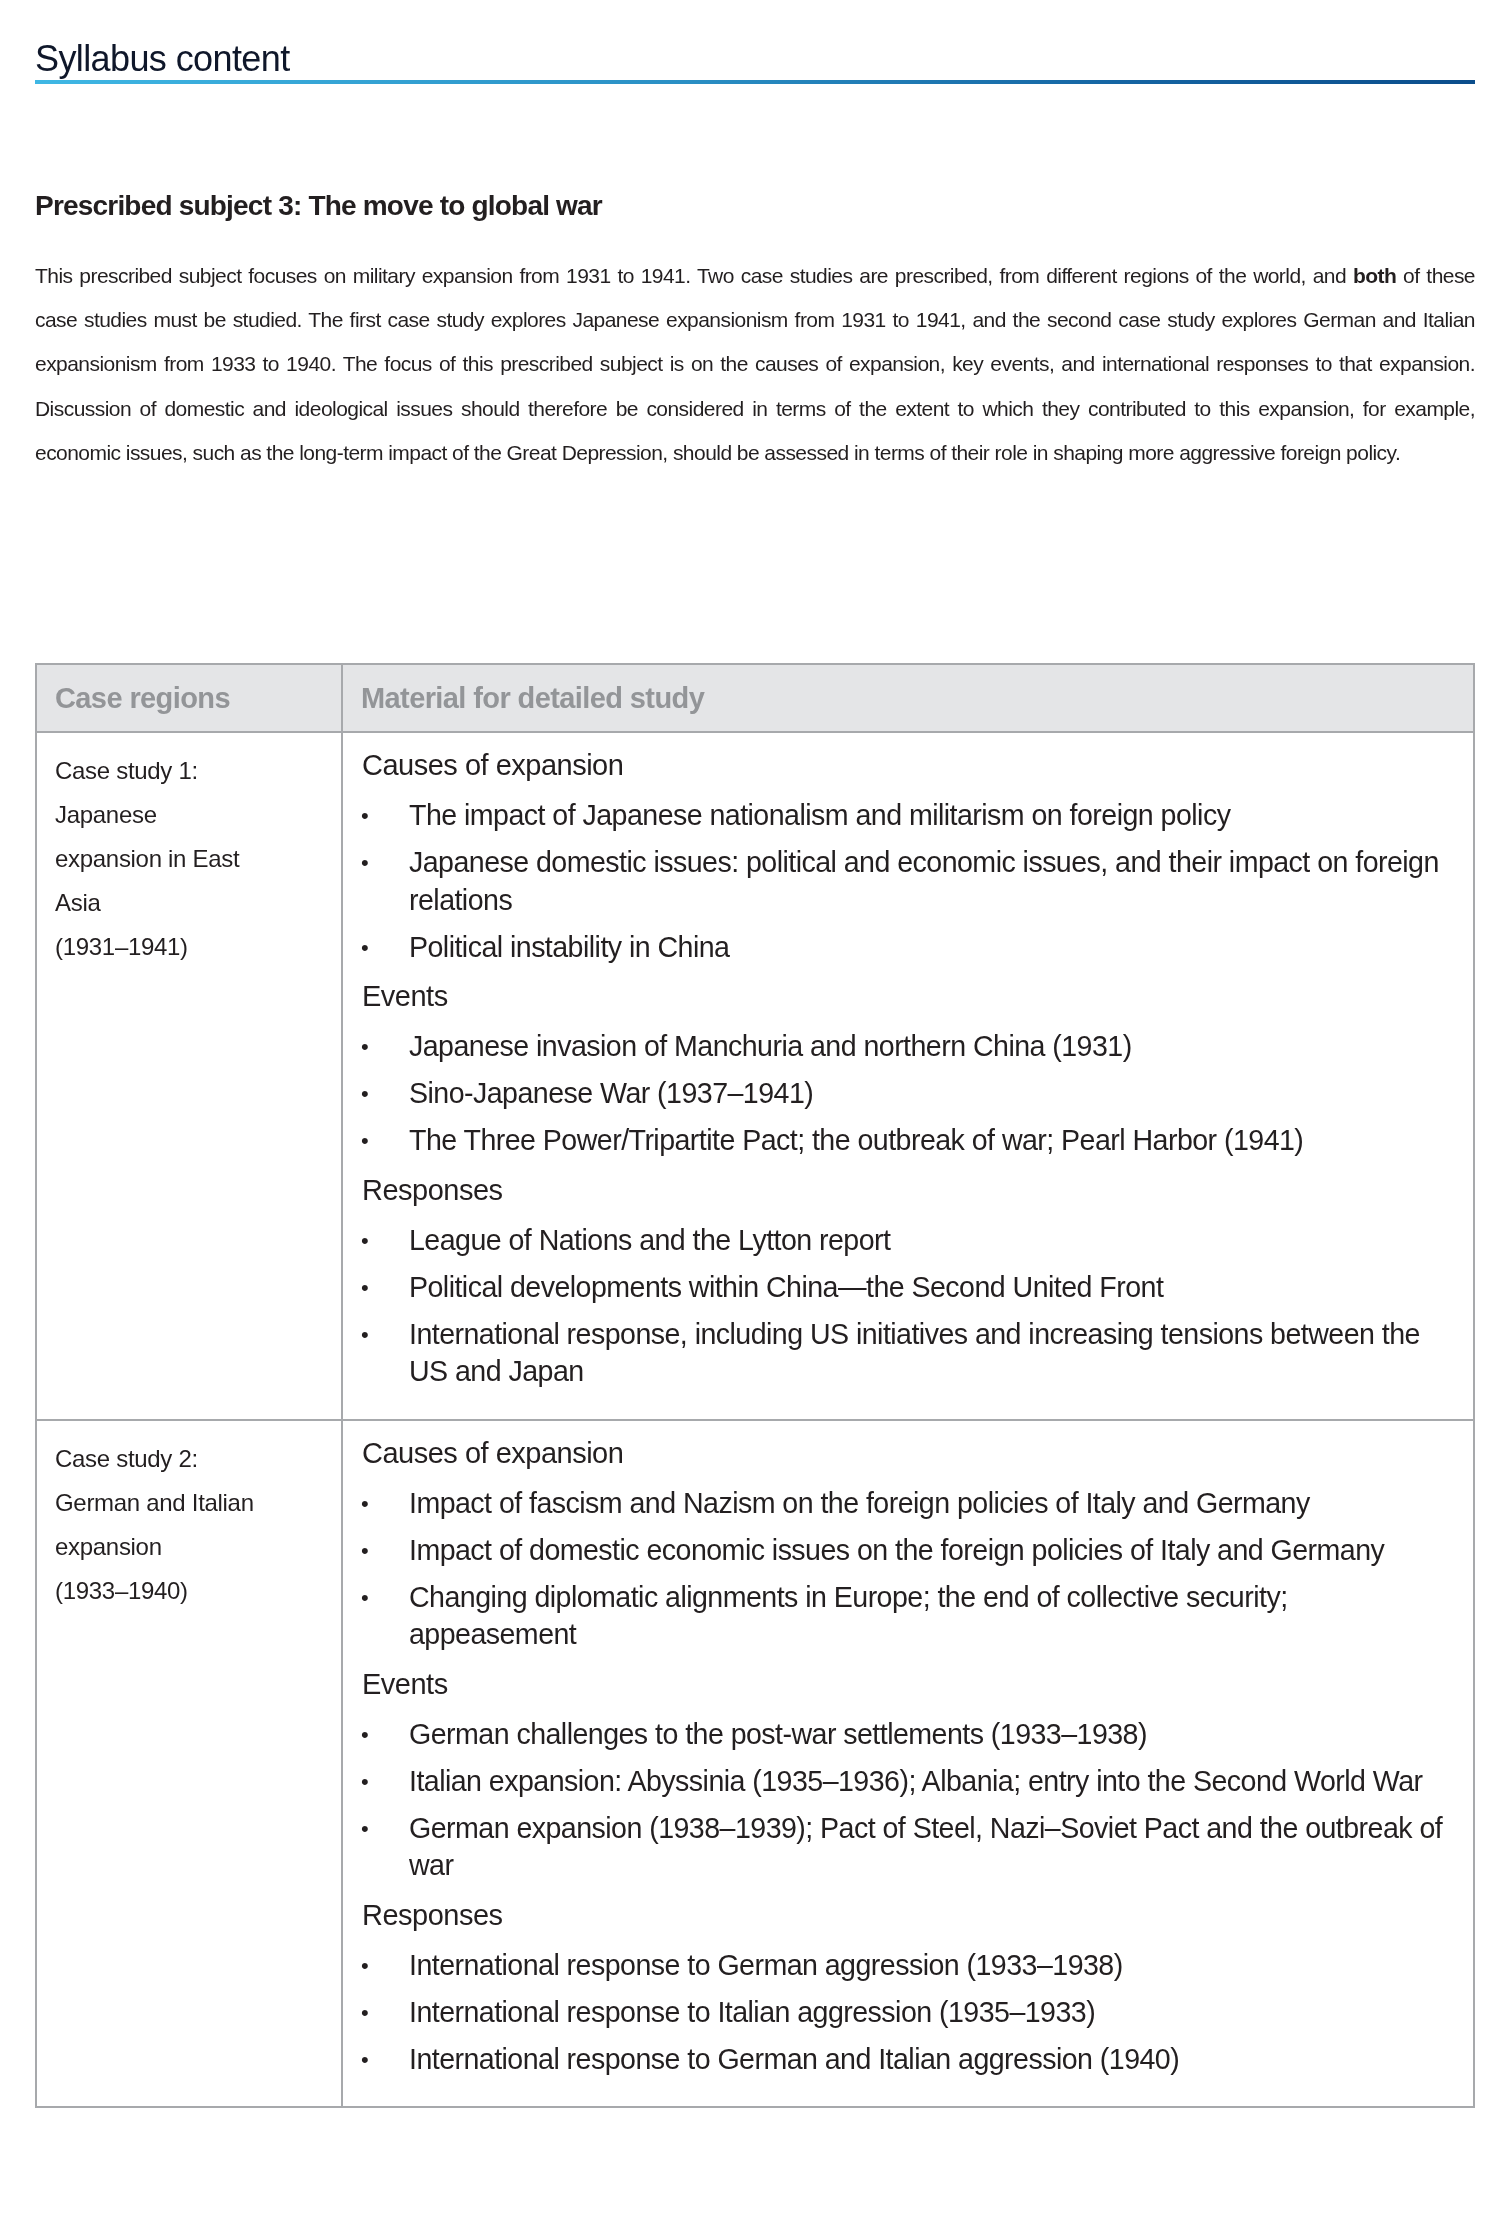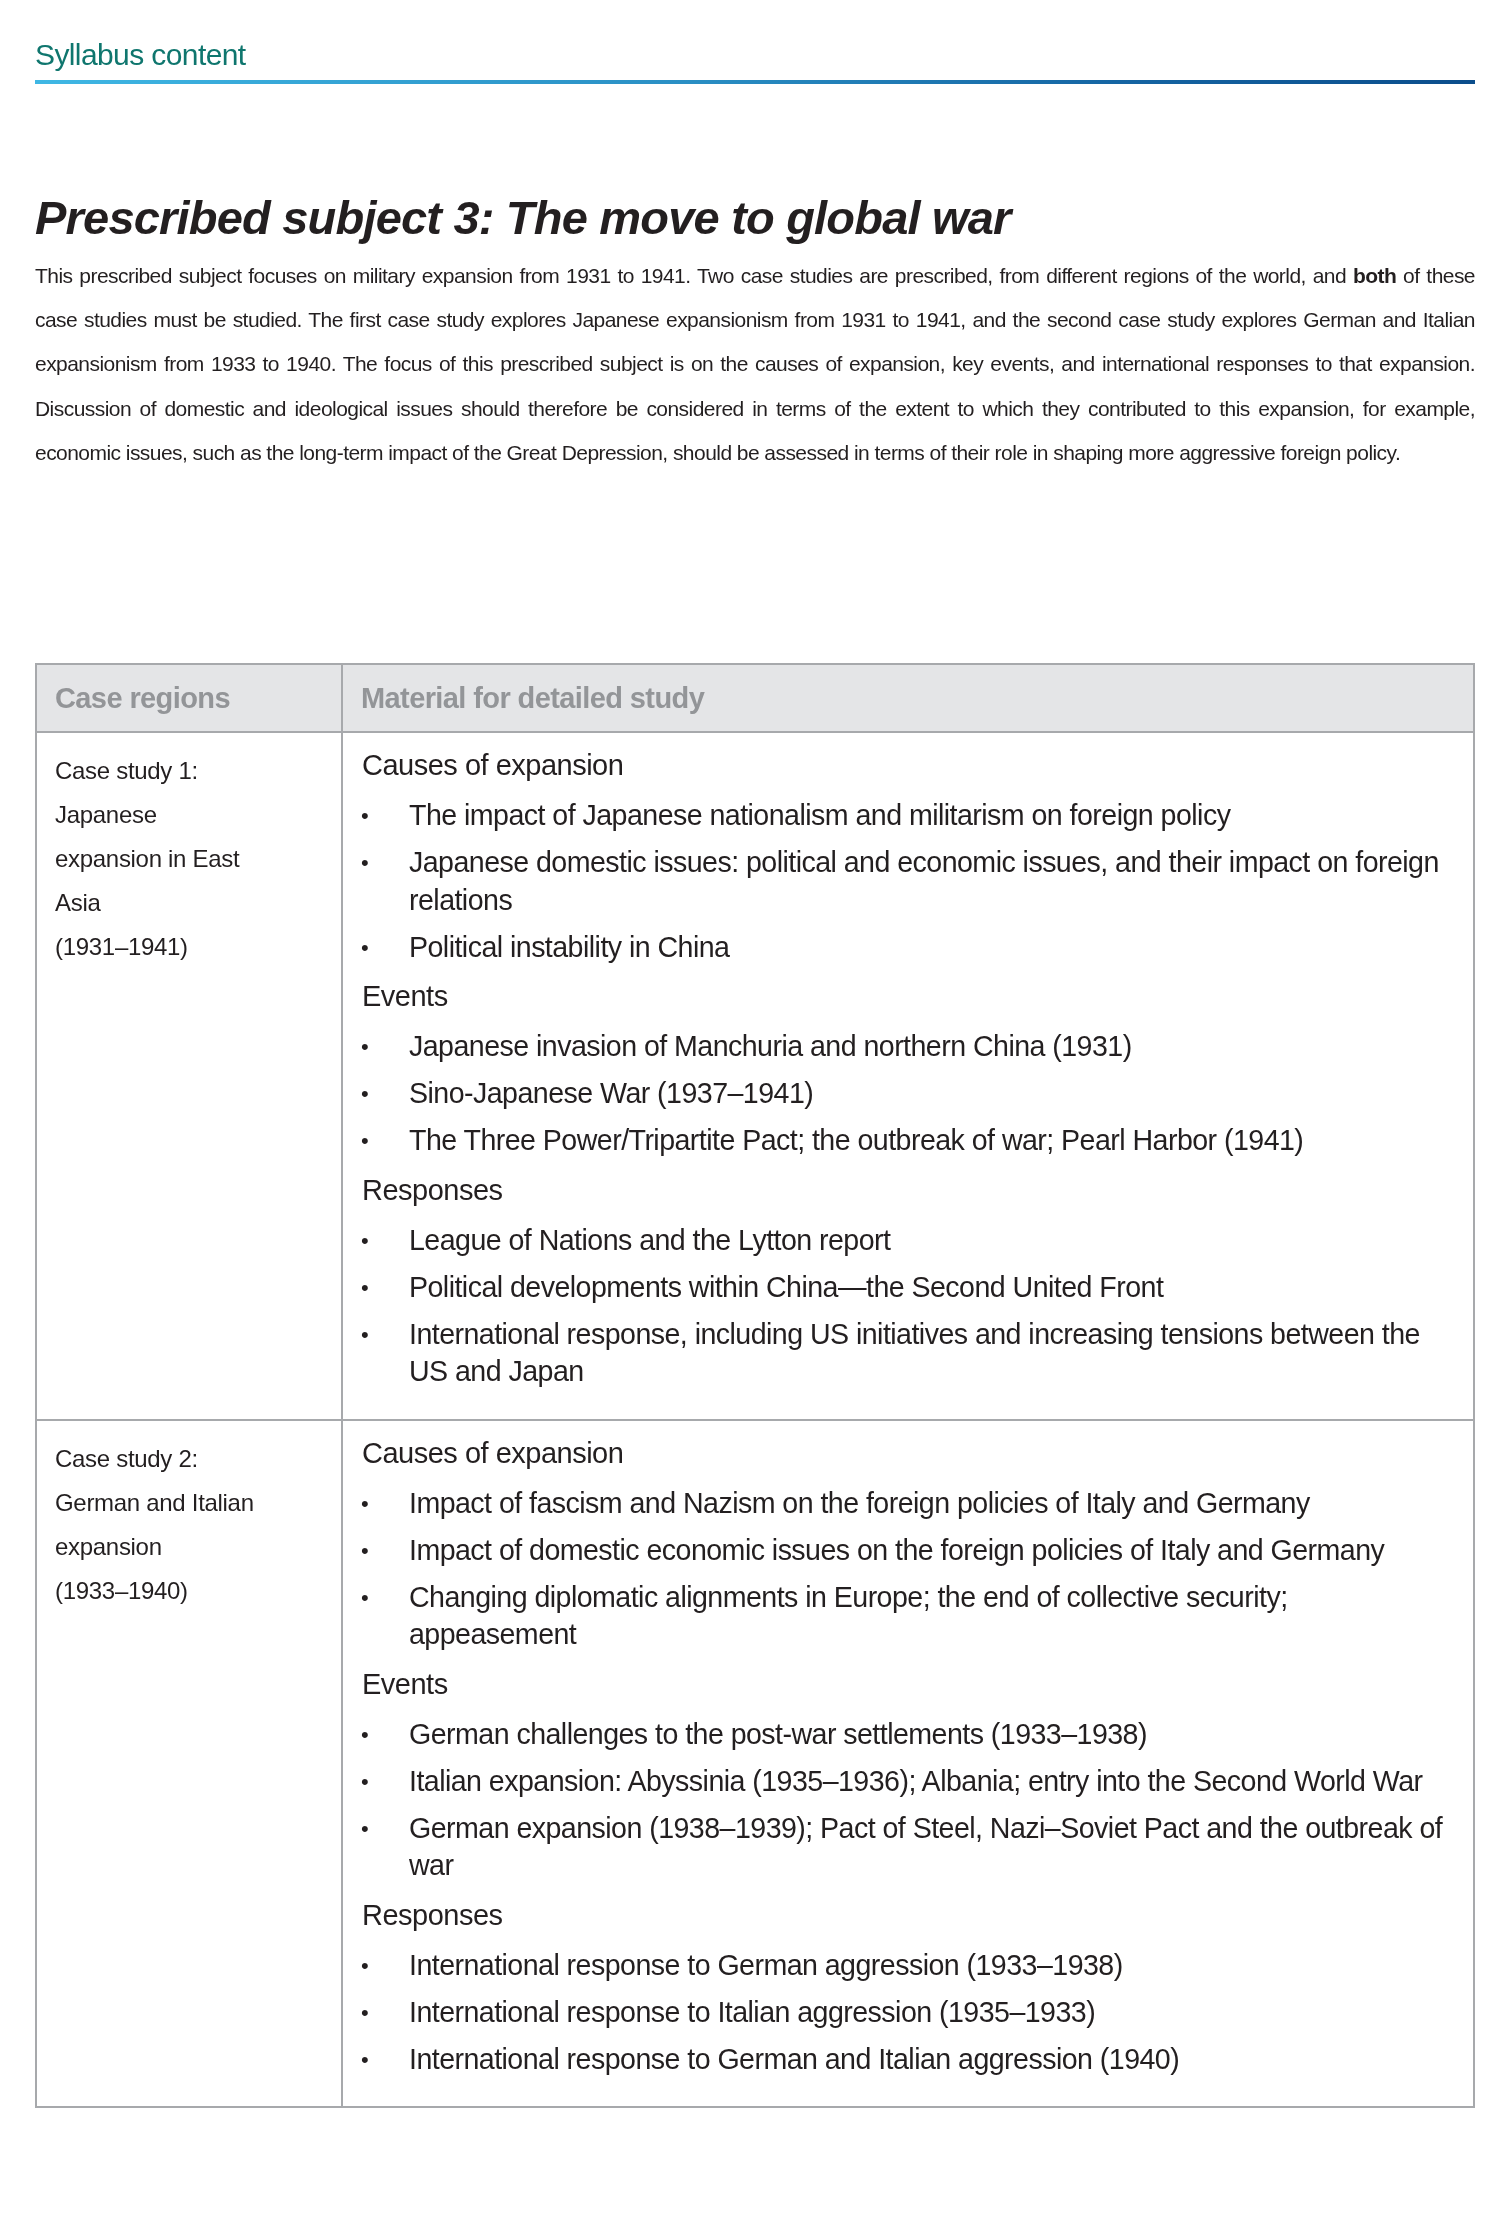--- a/index.html
+++ b/index.html
@@ -3,29 +3,29 @@
   <meta charset="utf-8">
   <style>
     html, body { margin: 0; padding: 0; background: #ffffff; }
     body {
       width: 1498px; height: 2224px; position: relative; overflow: hidden;
       font-family: "Liberation Sans", "DejaVu Sans", sans-serif;
       color: #231f20;
     }
     .running-header {
       position: absolute; left: 35px; top: 38px;
-      font-size: 30px; letter-spacing: -0.6px; color: #0f766e;
+      font-size: 36px; letter-spacing: -0.6px; color: #0f172a;
     }
     .header-rule {
       position: absolute; left: 35px; top: 80px; width: 1440px; height: 4px;
       background: linear-gradient(to right, #3fb7e4 0%, #2a8fc4 45%, #1565a3 75%, #0b4d8b 100%);
     }
     .page-title {
       position: absolute; left: 35px; top: 190px; margin: 0;
-      font-size: 47px; font-weight: bold; letter-spacing: -0.8px; color: #231f20; font-style: italic;
+      font-size: 28px; font-weight: bold; letter-spacing: -0.8px; color: #231f20;
     }
     .intro {
       position: absolute; left: 35px; top: 254px; width: 1440px; margin: 0;
       font-size: 21px; line-height: 44.2px; letter-spacing: -0.55px;
       text-align: justify; color: #231f20;
     }
     .intro b { font-weight: bold; }
 
     .syllabus-table {
       position: absolute; left: 35px; top: 663px; width: 1440px;

